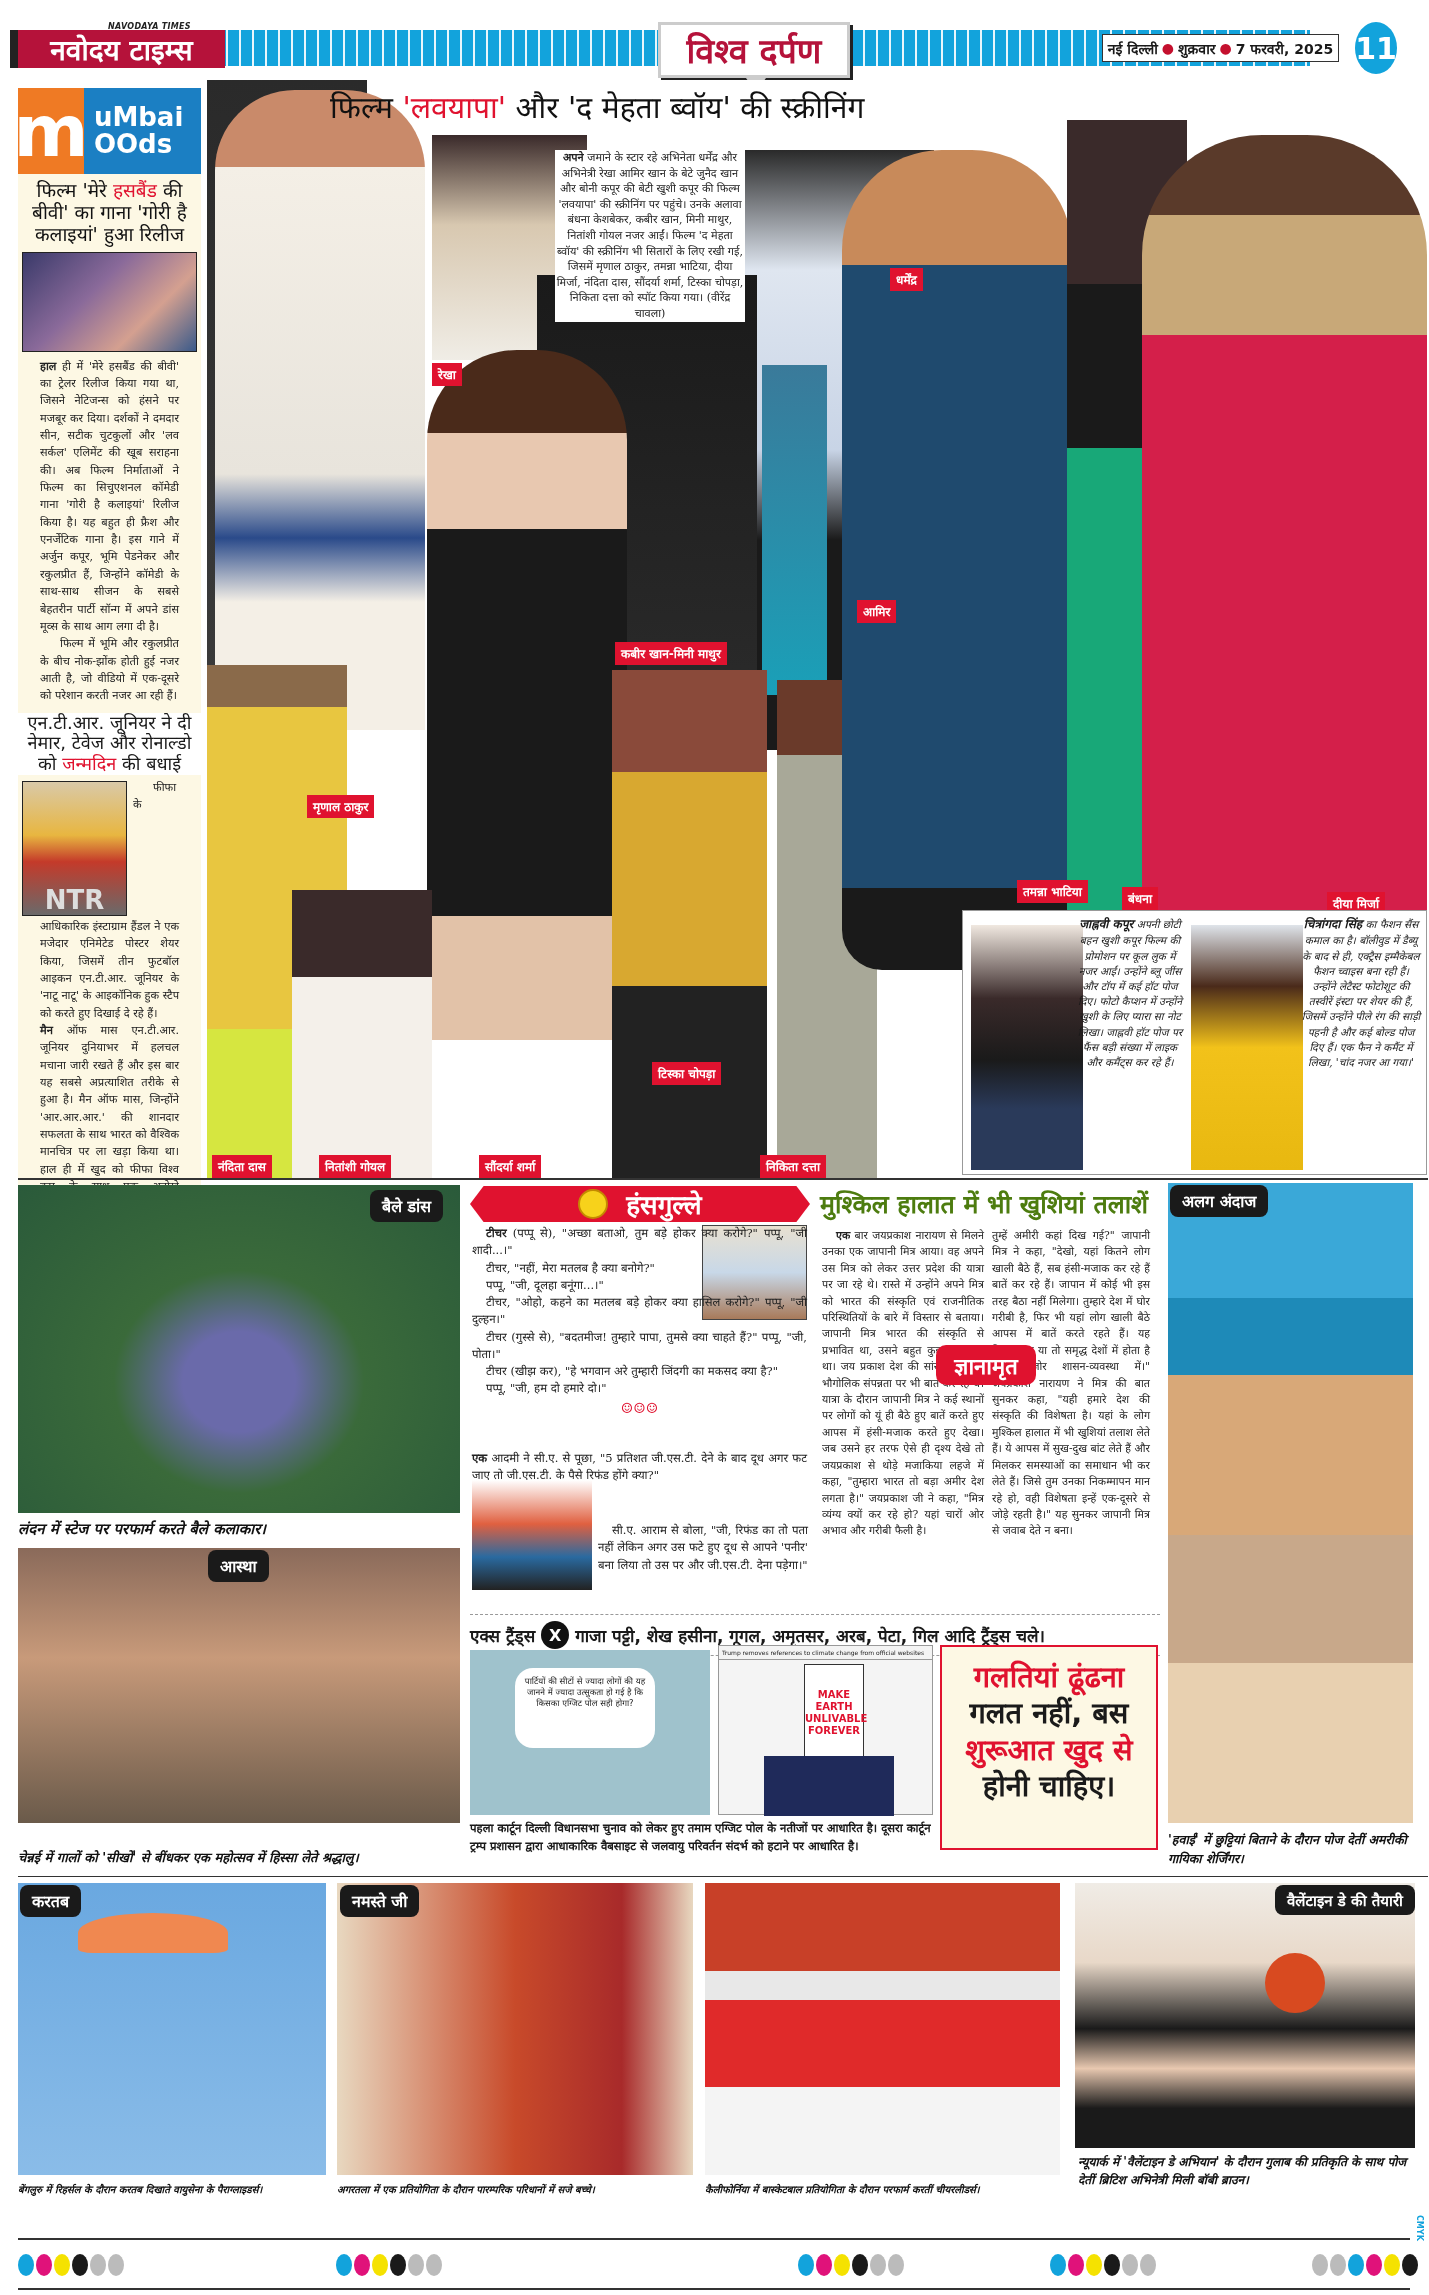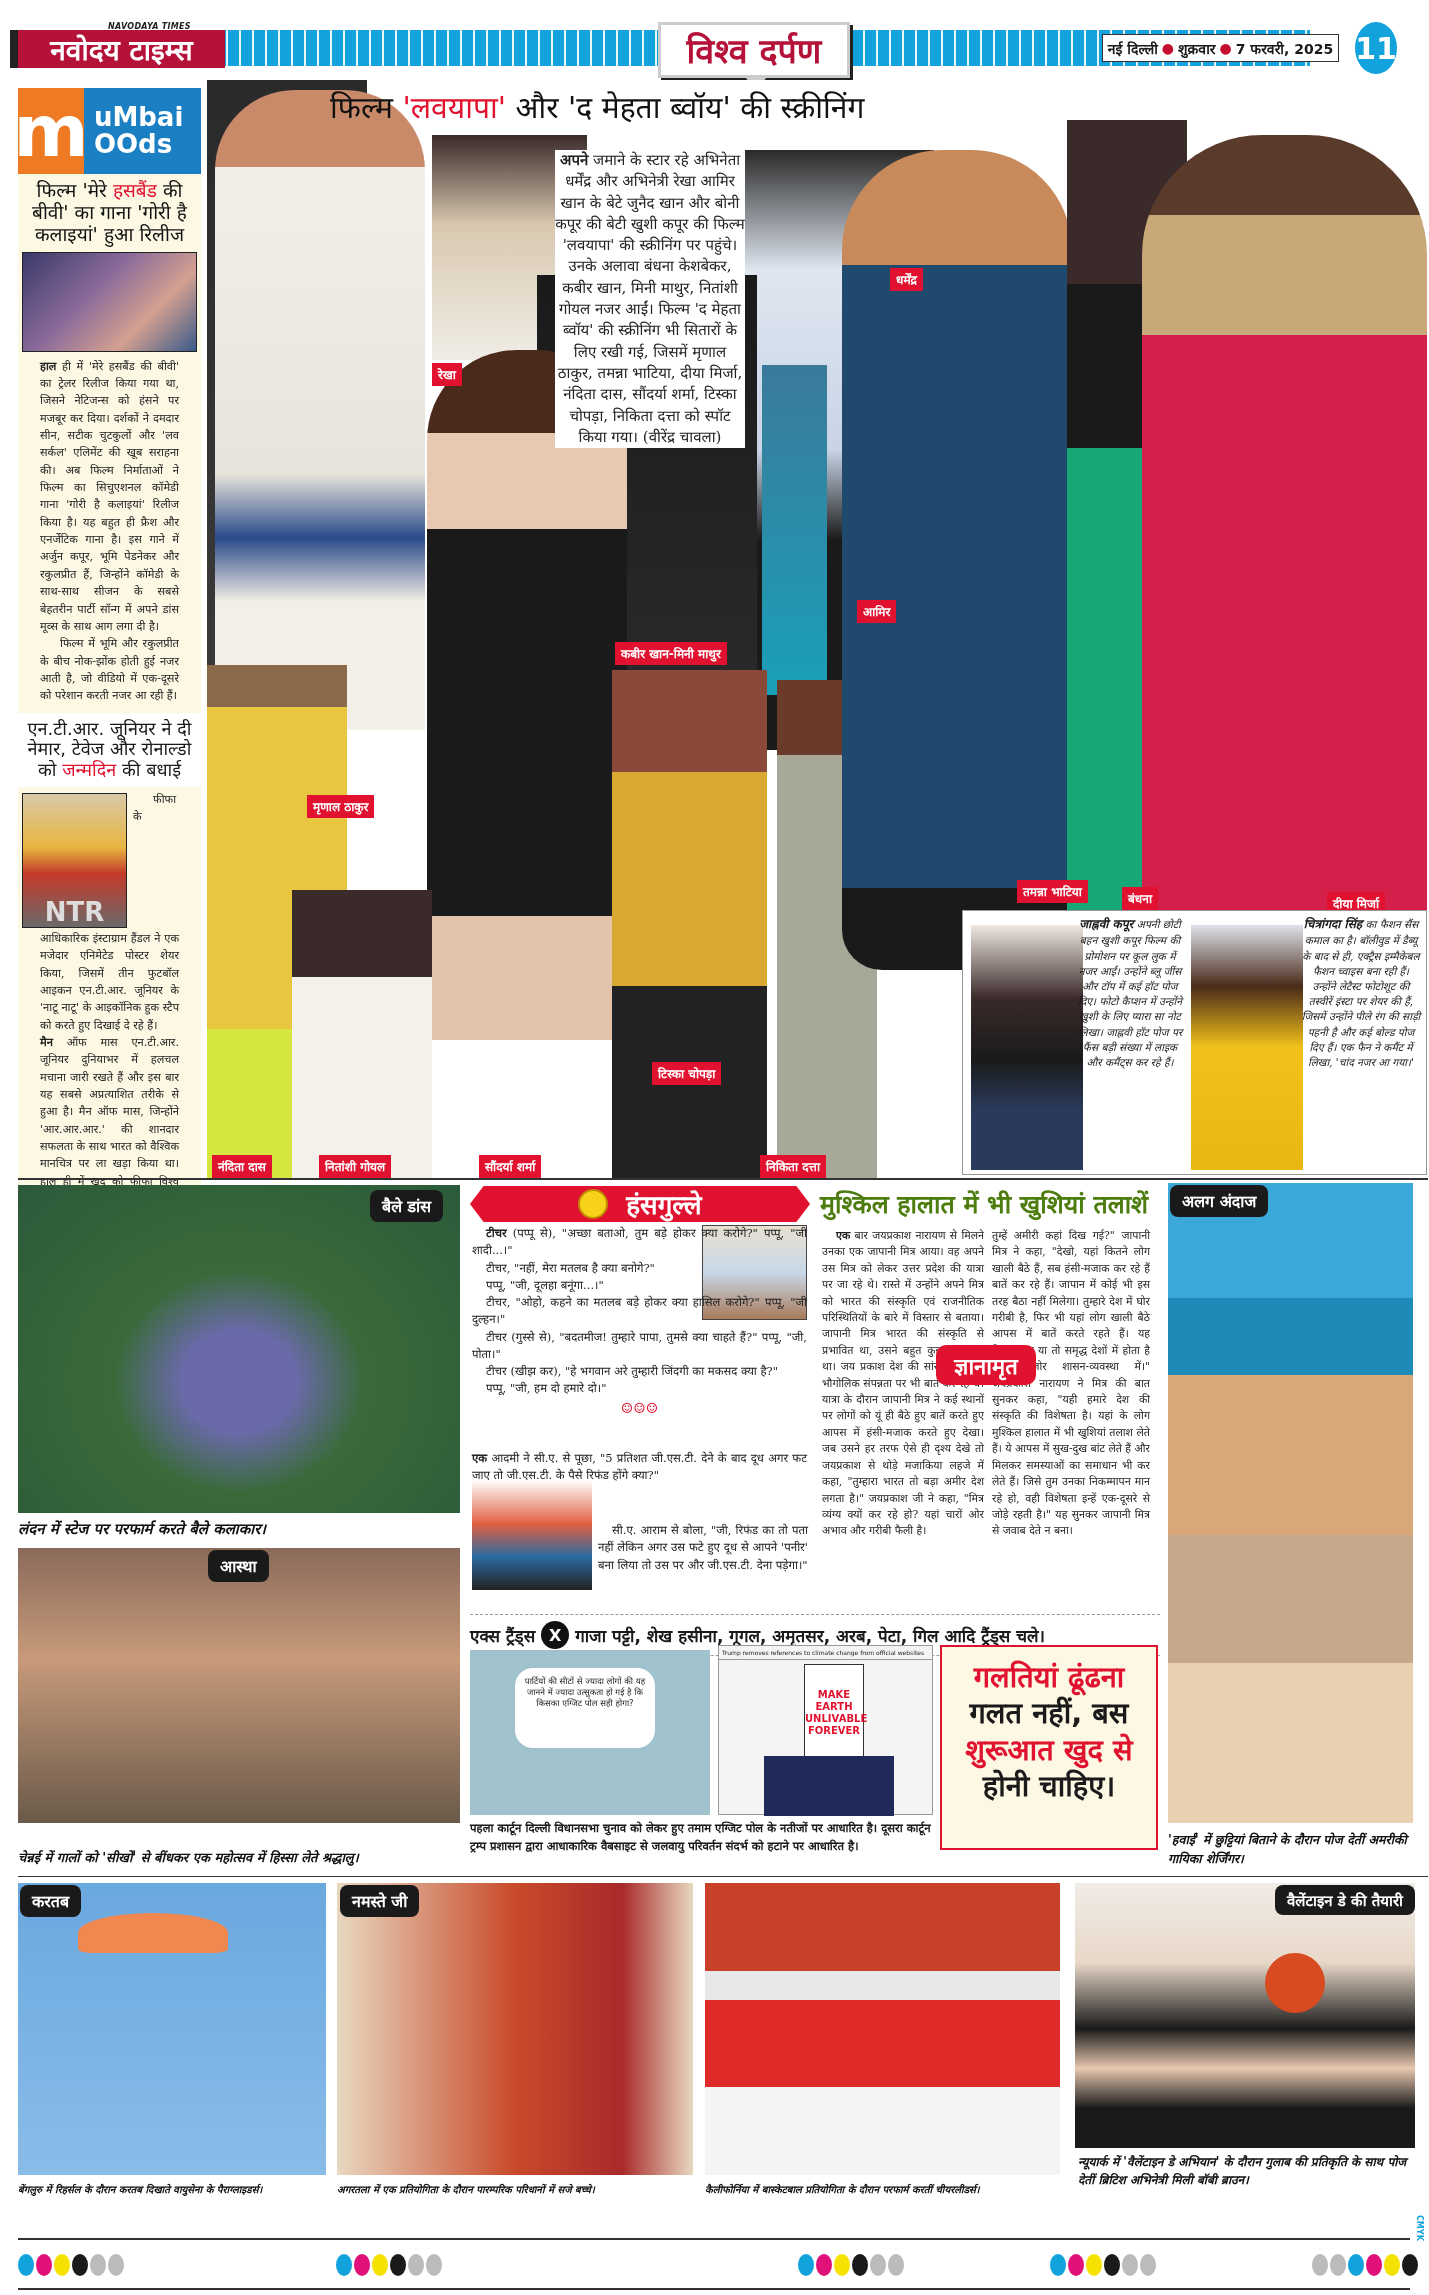--- a/index.html
+++ b/index.html
@@ -17,25 +17,25 @@
 
 .mb-logo{left:18px;top:88px;width:183px;height:86px;display:flex}
 .mb-m{width:36%;background:#ef7a24;color:#fff;font-size:72px;font-weight:bold;display:flex;align-items:center;justify-content:center;line-height:1}
 .mb-t{flex:1;background:#1b7fc3;color:#fff;font-size:26px;font-weight:bold;line-height:1.05;display:flex;flex-direction:column;justify-content:center;padding-left:10px}
 .leftcol{left:18px;top:174px;width:183px;height:1060px;background:#fdf8e4}
 .lh{font-size:19px;line-height:1.15;text-align:center;padding:6px 4px;color:#111}
 .lh .red{color:#e0122f}
 .ph{background:linear-gradient(135deg,#3a3a6a,#8a6a9a 40%,#d4a090 70%,#3a5a8a);border:1px solid #222}
 .body-txt{font-family:"DejaVu Serif","Liberation Serif",serif;font-size:11.2px;line-height:1.55;text-align:justify;padding:0 22px;color:#222}
 .body-txt b{font-family:"DejaVu Sans",sans-serif}
-.sub-h{background:#fff;font-size:18px;line-height:1.15;text-align:center;padding:6px 2px;margin:8px 0 4px}
+.sub-h{background:#fff;font-size:18px;line-height:1.15;text-align:center;padding:0 2px;margin:8px 0 4px}
 
 .headline{left:330px;top:86px;font-size:30px;color:#111;white-space:nowrap}
 .headline .red{color:#e0122f}
-.article-box{left:555px;top:150px;width:190px;font-family:"DejaVu Serif",serif;font-size:15px;line-height:1.42;text-align:center;color:#222;background:#fff}
+.article-box{left:555px;top:150px;width:190px;font-family:"DejaVu Serif",serif;font-size:11px;line-height:1.42;text-align:center;color:#222;background:#fff}
 .photo{overflow:hidden}
 .cap{position:absolute;background:#e0122f;color:#fff;font-size:12px;font-weight:bold;padding:3px 6px;white-space:nowrap}
 .jhan{left:1075px;top:916px;width:110px;font-family:"DejaVu Serif",serif;font-style:italic;font-size:10.5px;line-height:1.45;text-align:center}
 
 .tag{position:absolute;background:#1a1a1a;color:#fff;font-size:16px;font-weight:bold;padding:5px 12px;border-radius:8px}
 .cap-it{font-family:"DejaVu Serif",serif;font-style:italic;font-size:15px;font-weight:bold;color:#111}
 .hg-banner{left:470px;top:1186px;width:340px;height:36px;background:#e0122f;clip-path:polygon(4% 0,96% 0,100% 50%,96% 100%,4% 100%,0 50%);color:#fff;font-size:26px;font-weight:bold;display:flex;align-items:center;justify-content:center;gap:18px}
 .smiley{width:30px;height:30px;border-radius:50%;background:#f7d21b;border:2px solid #c48a00}
 .joke{font-family:"DejaVu Serif",serif;font-size:11.5px;line-height:1.5;color:#222;text-align:justify}
 .gh-head{left:820px;top:1186px;width:330px;font-size:25px;font-weight:bold;color:#4d7c0f;white-space:nowrap}

